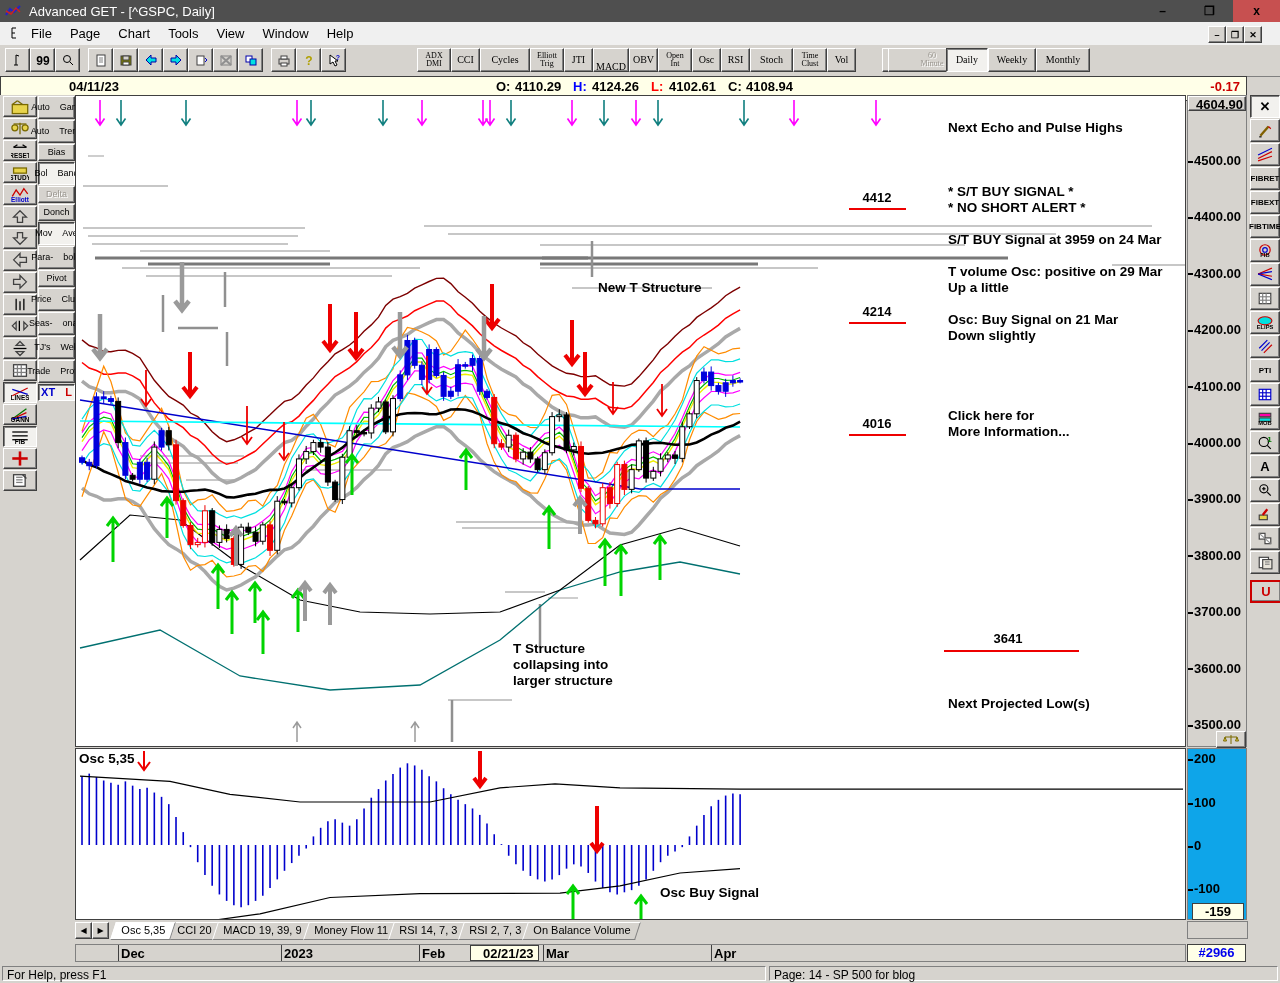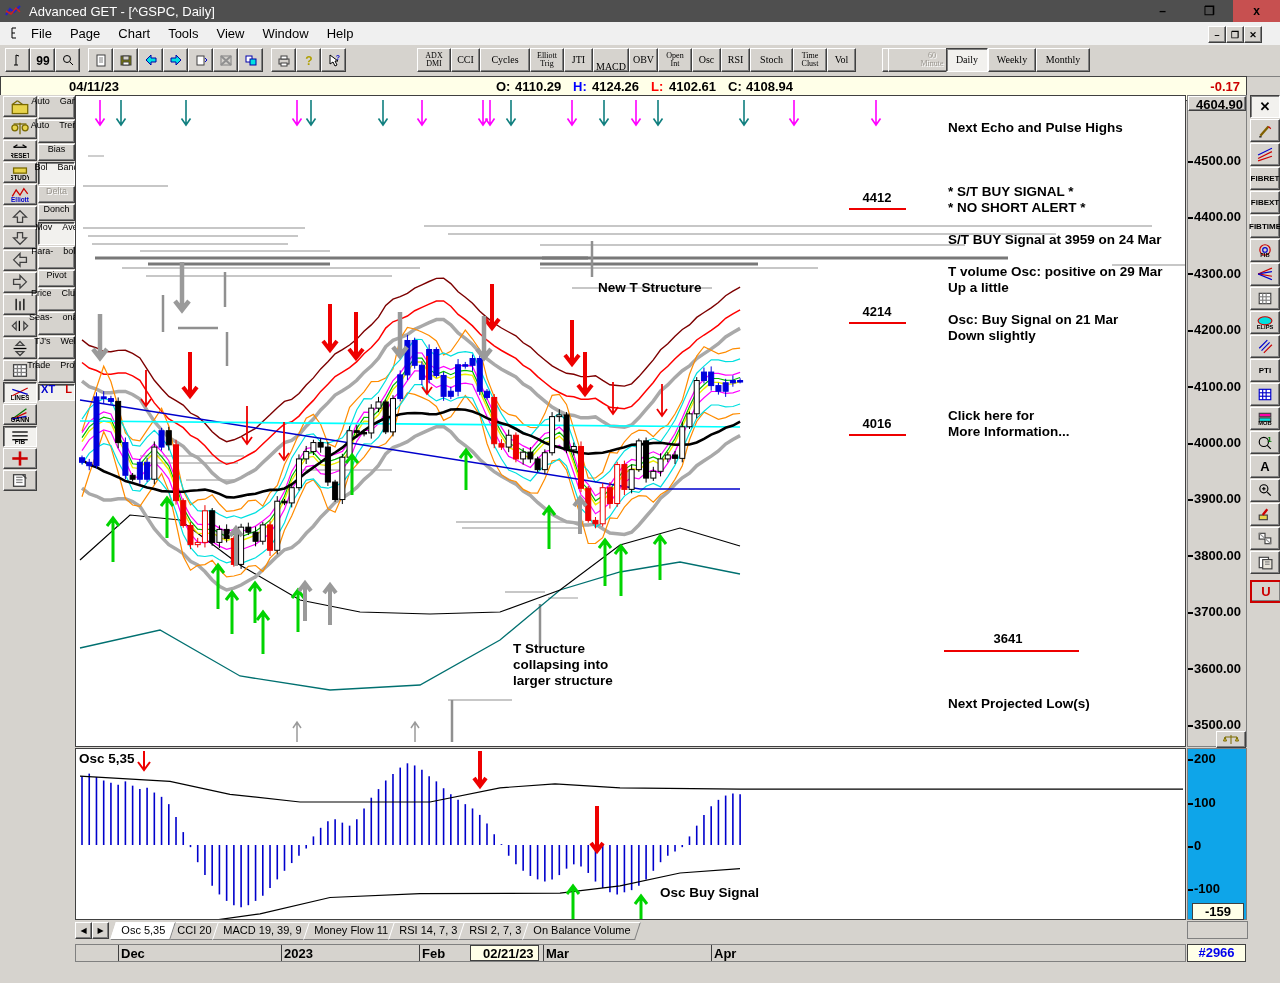--- a/index.html
+++ b/index.html
@@ -23,21 +23,21 @@
   .ibtn{display:flex;flex-direction:column;align-items:center;justify-content:center;line-height:8px;font-family:"Liberation Serif",serif;color:#000;}
   .ibtn .l1{font-size:10px;}
   .ibtn.two .l1{font-size:8px;}
   .ibtn.dis{color:#9a968f;text-shadow:1px 1px 0 #fff;}
   
   #quotebar{position:absolute;left:0;top:76px;width:1247px;height:25px;background:#ffffe8;border:1px solid #404040;box-sizing:border-box;font-weight:bold;font-size:13px;}
   #quotebar span{position:absolute;top:2px;}
   
   #sidebar{position:absolute;left:0;top:95px;width:75px;height:888px;background:#d6d3ce;}
   .sbtn{width:32px;margin:1px 0 1px 3px;display:flex;flex-direction:column;align-items:center;justify-content:center;font-size:8px;line-height:8px;color:#000;}
-  .stbtn{width:35px;margin:1px 0 1px 1px;display:flex;justify-content:center;text-align:center;font-size:9px;line-height:9px;color:#000;gap:10px;}
+  .stbtn{width:35px;margin:1px 0 1px 1px;display:flex;align-items:center;justify-content:center;text-align:center;font-size:9px;line-height:9px;color:#000;gap:10px;}
   .stbtn.dis{color:#9a968f;text-shadow:1px 1px 0 #fff;}
   #sb-icons{position:absolute;left:0;top:0;}
   #sb-studies{position:absolute;left:37px;top:0;}
   
   #chartwrap{position:absolute;left:75px;top:95px;width:1111px;height:652px;background:#fff;border:1px solid #404040;box-sizing:border-box;}
   #oscwrap{position:absolute;left:75px;top:748px;width:1111px;height:172px;background:#fff;border:1px solid #404040;box-sizing:border-box;}
   svg{display:block;}
   
   #paxis{position:absolute;left:1187px;top:95px;width:60px;height:652px;background:#d6d3ce;border:1px solid #808080;box-sizing:border-box;}
   #paxis-top{position:absolute;left:0px;top:0px;width:58px;height:15px;font-weight:bold;font-size:13px;text-align:right;padding-right:2px;box-sizing:border-box;background:#d6d3ce;}
@@ -1256,13 +1256,17 @@
       <div class="dtick" style="left: 343px;"></div>
       <div class="dlabel" style="left: 346px;">Feb</div>
       <div class="dtick" style="left: 467px;"></div>
       <div class="dlabel" style="left: 470px;">Mar</div>
       <div class="dtick" style="left: 635px;"></div>
       <div class="dlabel" style="left: 638px;">Apr</div>
       <div class="dbox" style="left: 394px; padding-left: 12px;">02/21/23</div>
     </div>
   <div id="counterbox">#2966</div>
 
+  <div id="statusbar">
+    <div class="spanel sunken" style="left:2px;width:764px">For Help, press F1</div>
+    <div class="spanel sunken" style="left:769px;width:509px">Page: 14 - SP 500 for blog</div>
+  </div>
 </div>
 
 </body></html>

